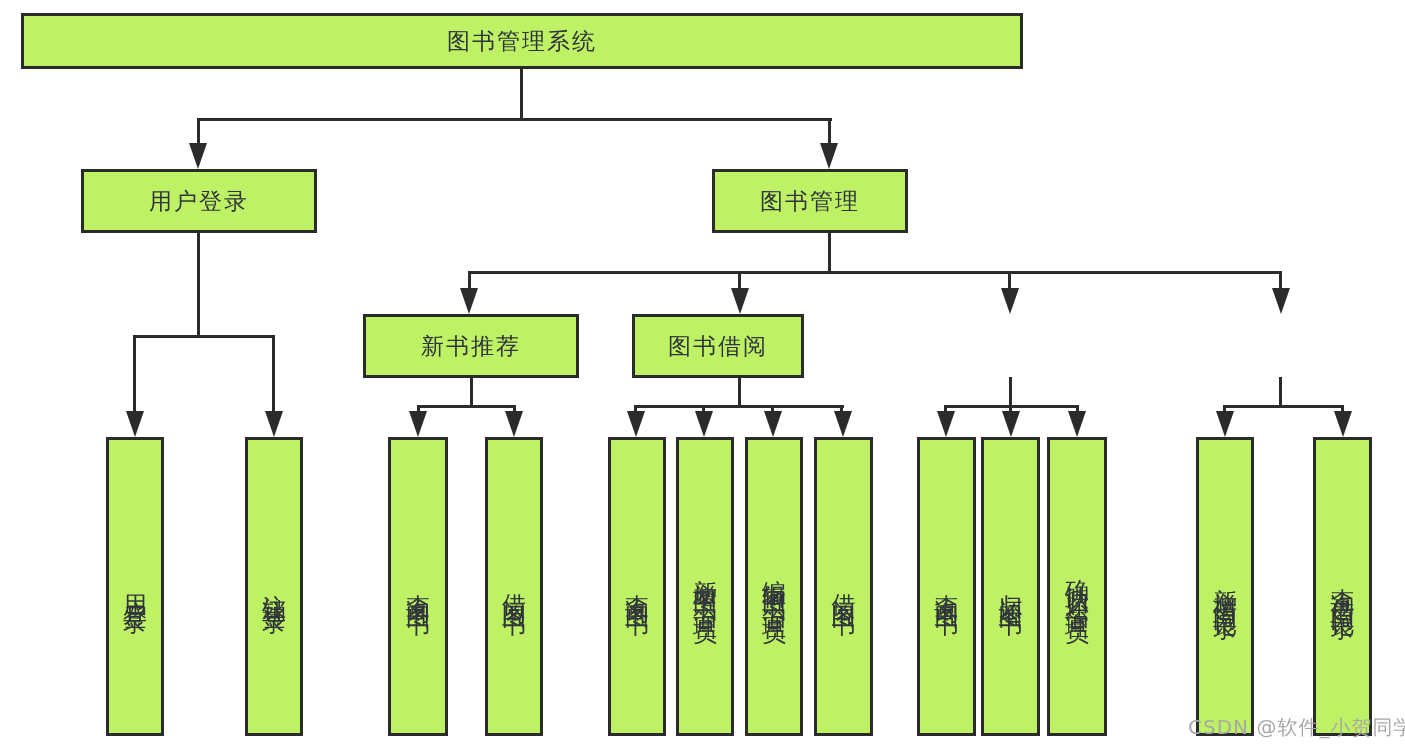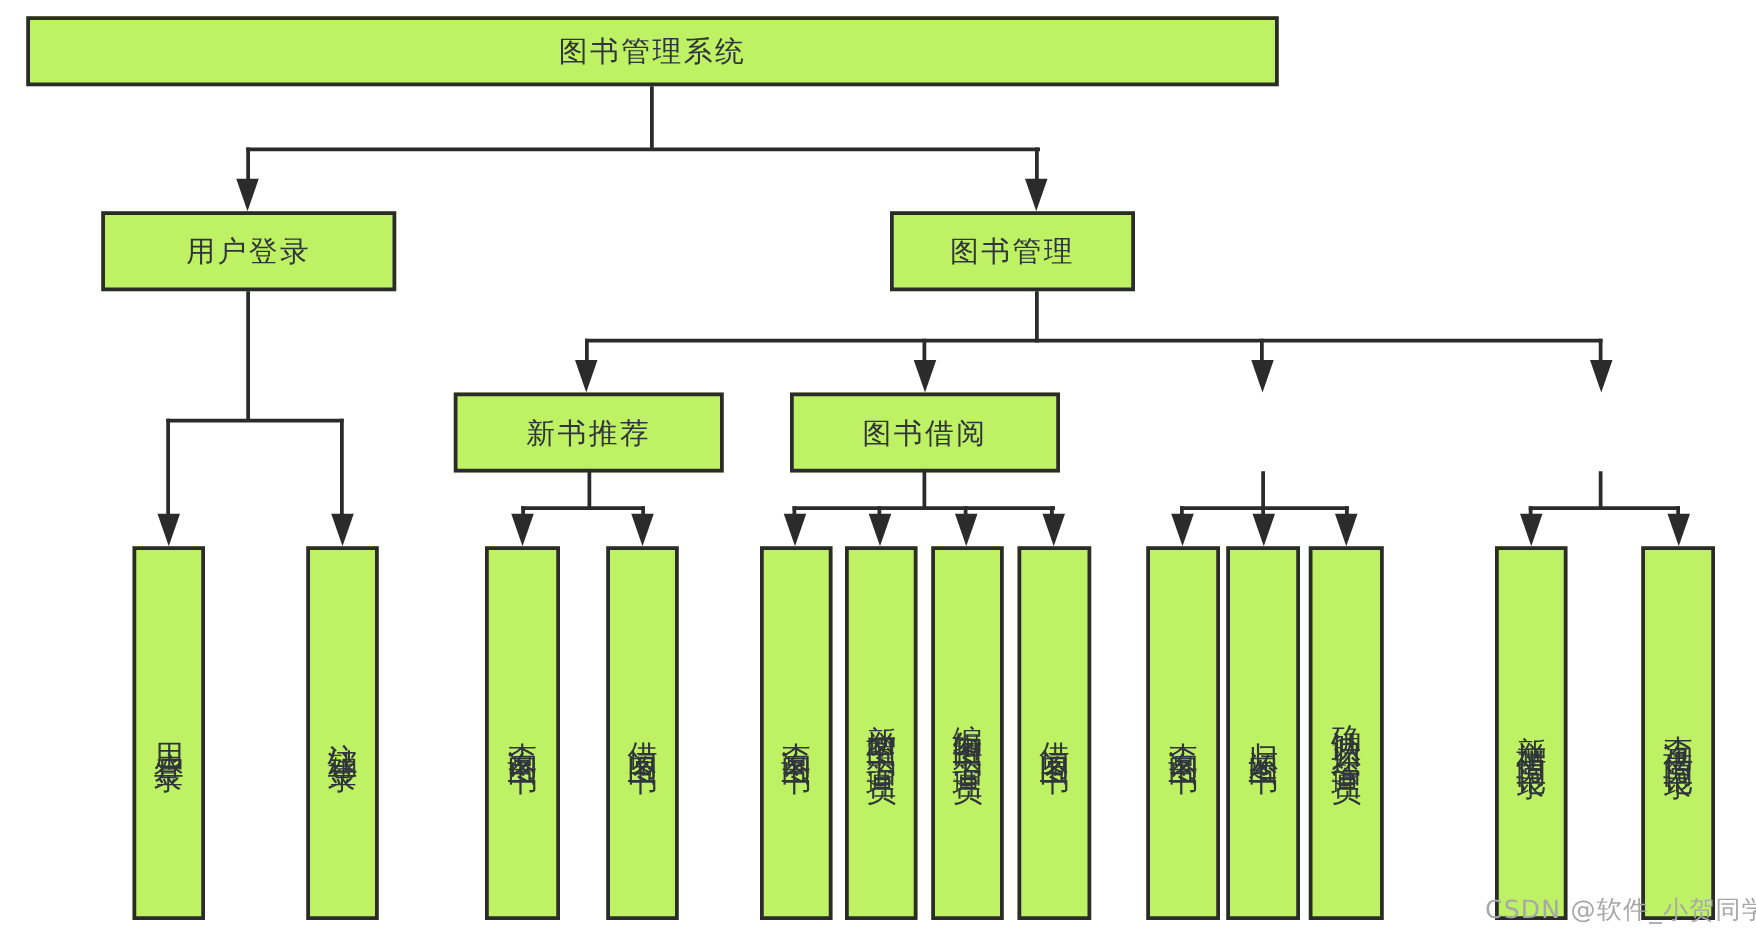--- a/index.html
+++ b/index.html
@@ -66,21 +66,21 @@
   <div class="vl" style="left:738px;top:271px;height:20px;"></div>
   <div class="ar" style="left:731px;top:288px;"></div>
   <div class="vl" style="left:1008px;top:271px;height:20px;"></div>
   <div class="ar" style="left:1001px;top:288px;"></div>
   <div class="vl" style="left:1279px;top:271px;height:20px;"></div>
   <div class="ar" style="left:1272px;top:288px;"></div>
 
   <div class="box hbox" style="left:363px;top:314px;width:216px;height:64px;">
     <span>新书推荐</span>
   </div>
-  <div class="box hbox" style="left:632px;top:314px;width:216px;height:64px;">
+  <div class="box hbox" style="left:632px;top:314px;width:172px;height:64px;">
     <span>图书借阅</span>
   </div>
 
   <div class="vl" style="left:470px;top:377px;height:30px;"></div>
   <div class="hl" style="left:417px;top:405px;width:99px;"></div>
   <div class="vl" style="left:417px;top:405px;height:9px;"></div>
   <div class="ar" style="left:409px;top:411px;"></div>
   <div class="vl" style="left:513px;top:405px;height:9px;"></div>
   <div class="ar" style="left:505px;top:411px;"></div>
 

